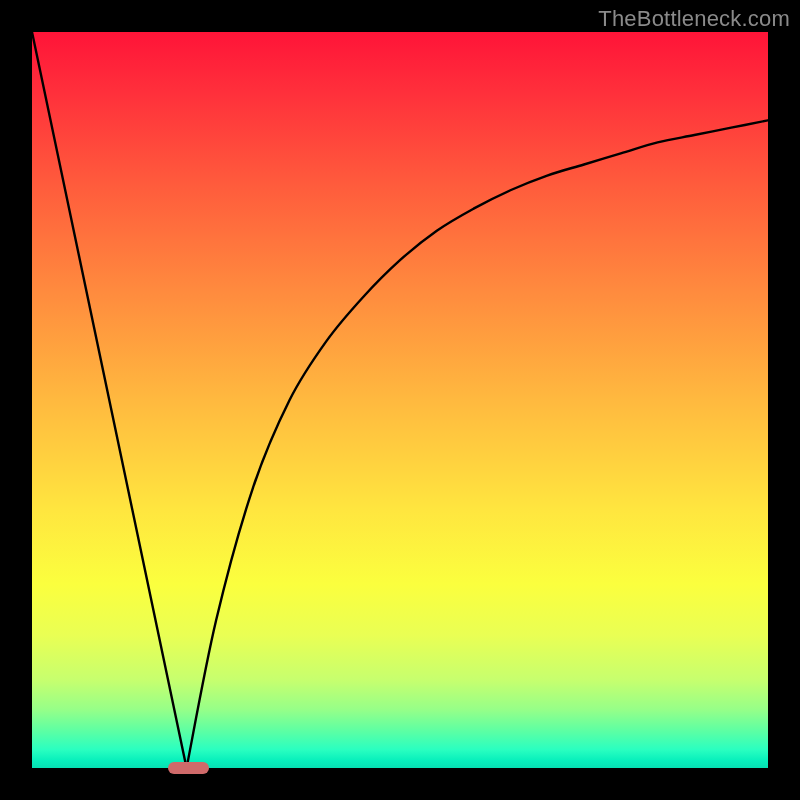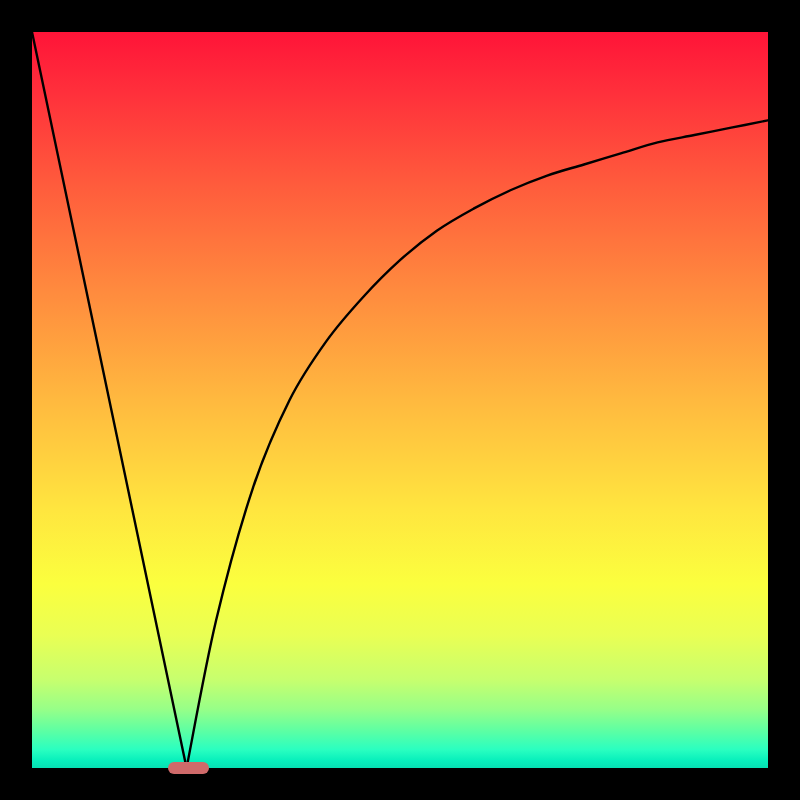--- a/index.html
+++ b/index.html
@@ -64,20 +64,21 @@
     height: 12px;
     border-radius: 6px;
     background: #cf6a6a;
   }
 </style>
 </head>
 <body>
 
 <div class="frame">
 
+  <div class="watermark">TheBottleneck.com</div>
 
   <div class="plot">
 
     <svg class="curve" viewBox="0 0 736 736" preserveAspectRatio="none">
       <path id="curve-left" fill="none" stroke-width="2.4" stroke-linecap="round" d="M 0.00 0.00 L 154.56 736.00" stroke="#000000"></path>
       <path id="curve-right" fill="none" stroke-width="2.4" stroke-linecap="round" d="M 154.56 736.00 C 159.47 711.47, 172.96 635.41, 184.00 588.80 C 195.04 542.19, 208.53 493.12, 220.80 456.32 C 233.07 419.52, 245.33 392.53, 257.60 368.00 C 269.87 343.47, 282.13 326.29, 294.40 309.12 C 306.67 291.95, 318.93 278.45, 331.20 264.96 C 343.47 251.47, 355.73 239.20, 368.00 228.16 C 380.27 217.12, 392.53 207.31, 404.80 198.72 C 417.07 190.13, 429.33 183.39, 441.60 176.64 C 453.87 169.89, 466.13 163.76, 478.40 158.24 C 490.67 152.72, 502.93 147.81, 515.20 143.52 C 527.47 139.23, 539.73 136.16, 552.00 132.48 C 564.27 128.80, 576.53 125.12, 588.80 121.44 C 601.07 117.76, 613.33 113.47, 625.60 110.40 C 637.87 107.33, 650.13 105.49, 662.40 103.04 C 674.67 100.59, 686.93 98.13, 699.20 95.68 C 711.47 93.23, 729.87 89.55, 736.00 88.32" stroke="#000000"></path>
     </svg>
 
     <div id="min-marker" class="marker" style="left: 136.16px; width: 40.48px; top: 730px; background: rgb(207, 106, 106);"></div>
 

